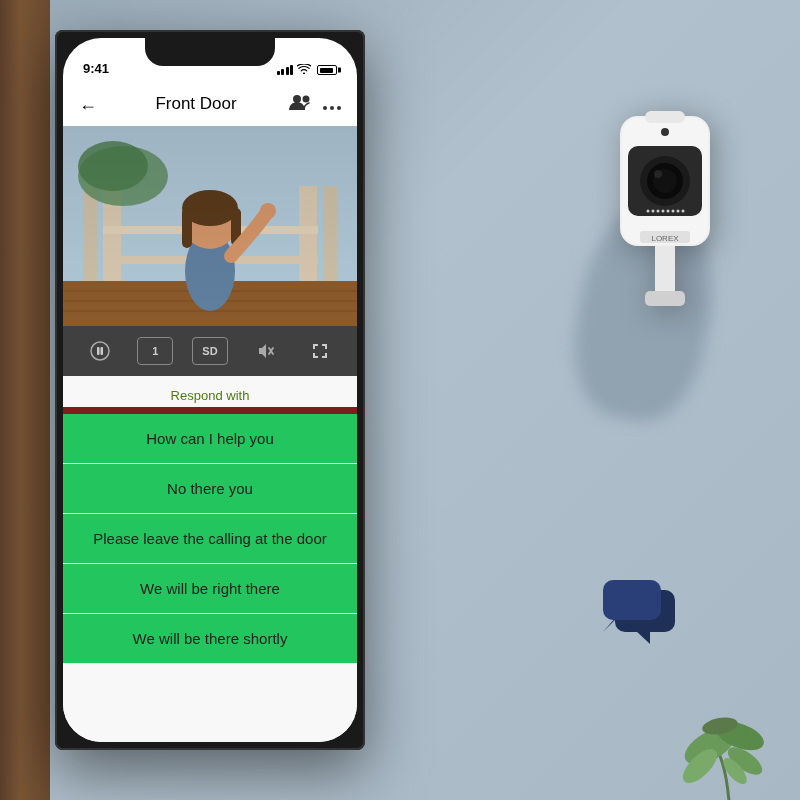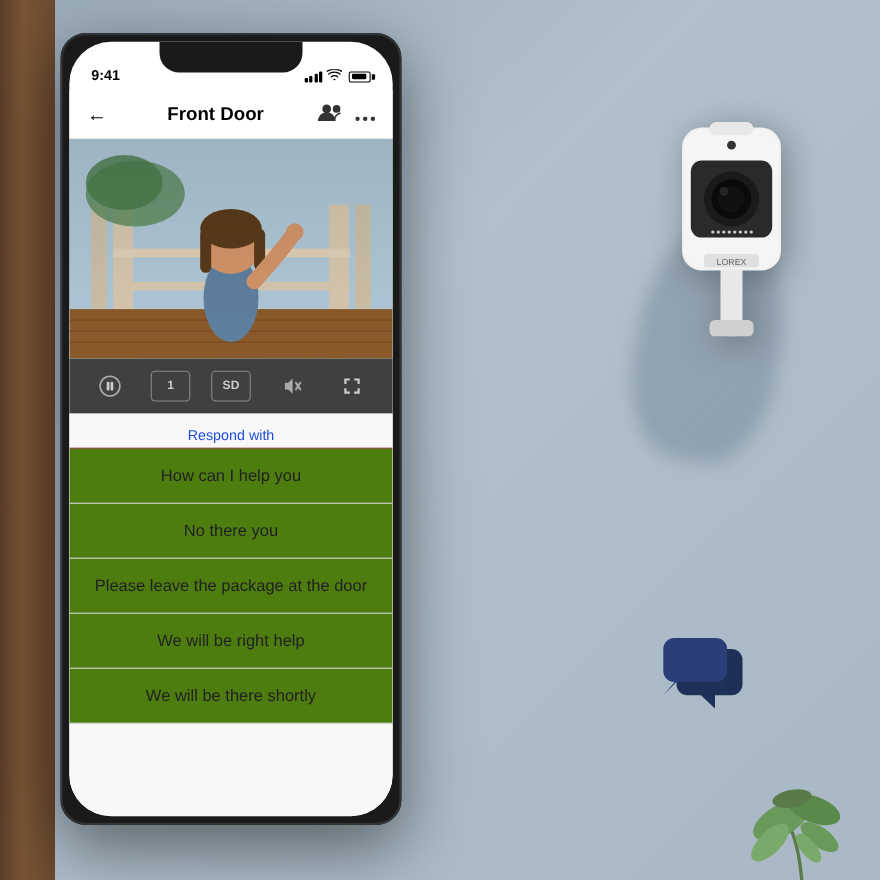--- a/index.html
+++ b/index.html
@@ -48,21 +48,21 @@
       top: 30px;
       left: 55px;
       width: 310px;
       height: 720px;
     }
 
     .phone-frame {
       width: 310px;
       height: 720px;
       background: #1a1a1a;
-      border-radius: 23px;
+      border-radius: 8px;
       position: relative;
       box-shadow: 0 20px 60px rgba(0,0,0,0.5), inset 0 0 0 2px #333;
       overflow: hidden;
     }
 
     
     .phone-frame::before {
       content: '';
       position: absolute;
       right: -4px;
@@ -183,21 +183,21 @@
 
     .header-back {
       font-size: 18px;
       color: #000;
       cursor: pointer;
       width: 24px;
     }
 
     .header-title {
       font-size: 17px;
-      font-weight: 700;
+      font-weight: 400;
       color: #000;
     }
 
     .header-icons {
       display: flex;
       align-items: center;
       gap: 12px;
     }
 
     .header-icon {
@@ -255,34 +255,34 @@
     
     .response-panel {
       position: absolute;
       top: 338px; left: 0; right: 0; bottom: 0;
       background: #f8f8f8;
       overflow-y: auto;
     }
 
     .respond-label {
       text-align: center;
-      color: #1d4ed8;
+      color: #4d7c0f;
       font-size: 13px;
       padding: 12px 0 4px;
-      border-bottom: 1px solid #7f1d1d;
+      border-bottom: 7px solid #7f1d1d;
     }
 
     .response-item {
       padding: 16px 20px;
       text-align: center;
       font-size: 15px;
       color: #222;
       border-bottom: 1px solid #e8e8e8;
       cursor: pointer;
-      background: #4d7c0f;
+      background: #22c55e;
     }
 
     
     .right-section {
       position: absolute;
       top: 16px;
       right: 0;
       width: 390px;
       height: 800px;
     }
@@ -444,24 +444,24 @@
       <div class="response-panel">
         <div class="respond-label">Respond with</div>
 
         <div class="response-item">
           <span>How can I help you</span>
         </div>
         <div class="response-item">
           <span>No there you</span>
         </div>
         <div class="response-item">
-          <span>Please leave the package at the door</span>
+          <span>Please leave the calling at the door</span>
         </div>
         <div class="response-item">
-          <span>We will be right help</span>
+          <span>We will be right there</span>
         </div>
         <div class="response-item">
           <span>We will be there shortly</span>
         </div>
 
       </div>
 
     </div>
   </div>
 </div>

